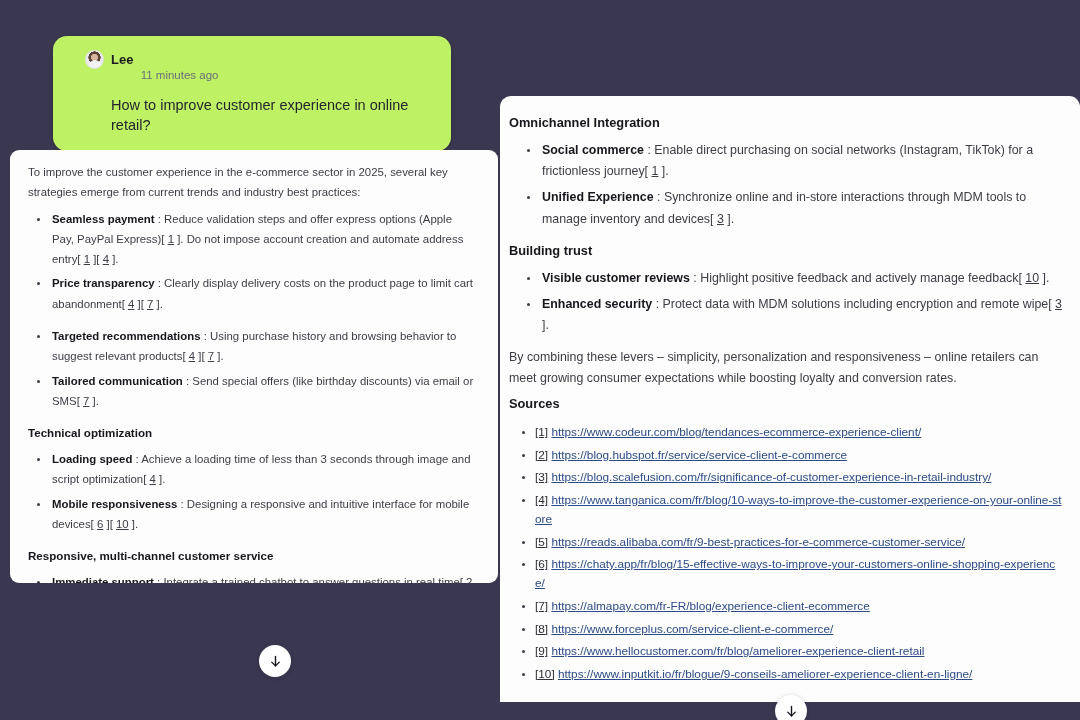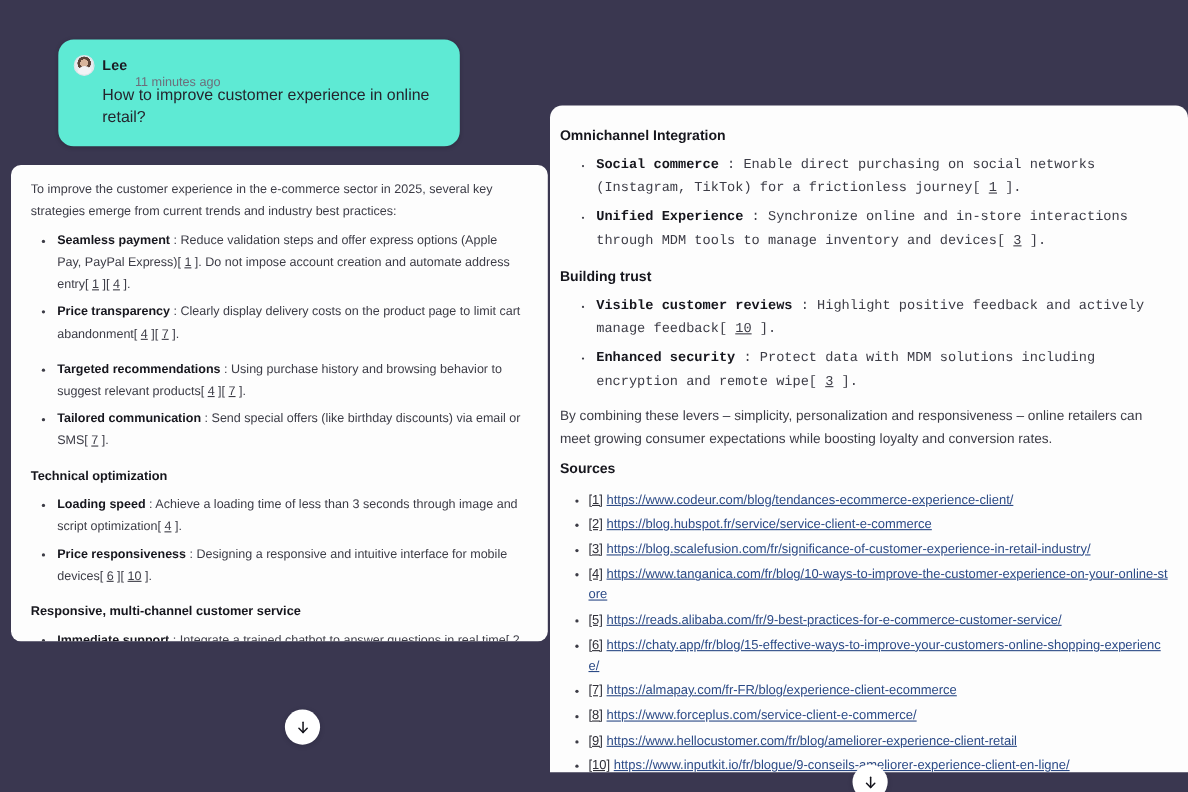--- a/index.html
+++ b/index.html
@@ -13,24 +13,24 @@
   #app {
     position: relative;
     width: 1080px; height: 720px;
     background: #3a3750;
   }
 
   
   .question-card {
     position: absolute;
     left: 53px; top: 36px;
-    width: 365px;
-    background: #5eead4;
+    width: 398px;
+    background: #bef264;
     border-radius: 14px;
-    padding: 12px 16px 16px 14px;
+    padding: 12px 16px 16px 32px;
     box-shadow: 0 1px 4px rgba(0,0,0,0.18);
   }
   .q-head {
     display: flex;
     align-items: center;
     gap: 7px;
     height: 22px;
   }
   .avatar {
     width: 19px; height: 19px;
@@ -54,21 +54,21 @@
     font-weight: bold;
     color: #1b1b22;
     letter-spacing: .1px;
   }
   .q-time {
     font-size: 11.5px;
     color: #6d6d7a;
     margin-top: 31px;
   }
   .q-text {
-    margin-top: 8px;
+    margin-top: 26px;
     padding-left: 26px;
     font-size: 14.5px;
     color: #25252e;
     line-height: 1.35;
   }
 
   
   .panel {
     position: absolute;
     background: #fdfdfd;
@@ -136,21 +136,21 @@
     width: 580px; height: 606px;
     border-radius: 11px 11px 0 0;
   }
   #right-panel .panel-inner {
     padding: 12px 18px 10px 9px;
     font-size: 12.4px;
     line-height: 1.72;
   }
   #right-panel h3.sec { font-size: 12.8px; }
   #right-panel ul.bullets { padding-left: 31px; margin-bottom: 10px; }
-  #right-panel ul.bullets li { margin-bottom: 5px; font-family: Liberation Mono, monospace; }
+  #right-panel ul.bullets li { margin-bottom: 5px; }
 
   
   .scroll-btn {
     position: absolute;
     width: 32px; height: 32px;
     border-radius: 50%;
     background: #ffffff;
     box-shadow: 0 1px 5px rgba(20,20,35,0.22);
     display: flex;
     align-items: center;
@@ -185,21 +185,21 @@
             <li><span class="lead">Seamless payment</span><span> : Reduce validation steps and offer express options (Apple Pay, PayPal Express)[ <span class="ref">1</span> ]. Do not impose account creation and automate address entry[ <span class="ref">1</span> ][ <span class="ref">4</span> ].</span></li>
             <li><span class="lead">Price transparency</span><span> : Clearly display delivery costs on the product page to limit cart abandonment[ <span class="ref">4</span> ][ <span class="ref">7</span> ].</span></li>
           </ul>
           <ul class="bullets">
             <li><span class="lead">Targeted recommendations</span><span> : Using purchase history and browsing behavior to suggest relevant products[ <span class="ref">4</span> ][ <span class="ref">7</span> ].</span></li>
             <li><span class="lead">Tailored communication</span><span> : Send special offers (like birthday discounts) via email or SMS[ <span class="ref">7</span> ].</span></li>
           </ul>
           <h3 class="sec">Technical optimization</h3>
           <ul class="bullets">
             <li><span class="lead">Loading speed</span><span> : Achieve a loading time of less than 3 seconds through image and script optimization[ <span class="ref">4</span> ].</span></li>
-            <li><span class="lead">Price responsiveness</span><span> : Designing a responsive and intuitive interface for mobile devices[ <span class="ref">6</span> ][ <span class="ref">10</span> ].</span></li>
+            <li><span class="lead">Mobile responsiveness</span><span> : Designing a responsive and intuitive interface for mobile devices[ <span class="ref">6</span> ][ <span class="ref">10</span> ].</span></li>
           </ul>
           <h3 class="sec">Responsive, multi-channel customer service</h3>
           <ul class="bullets">
             <li><span class="lead">Immediate support</span><span> : Integrate a trained chatbot to answer questions in real time[ <span class="ref">2</span> ][ <span class="ref">7</span> ].</span></li>
             <li><span class="lead">Diversified channels</span><span> : Offer support via phone, email, chat, and social media[ <span class="ref">2</span> ][  ]. Response times should be minimized to maintain trust[  ].</span></li>
           </ul>
         </div>
     </div>
   </div>
 

